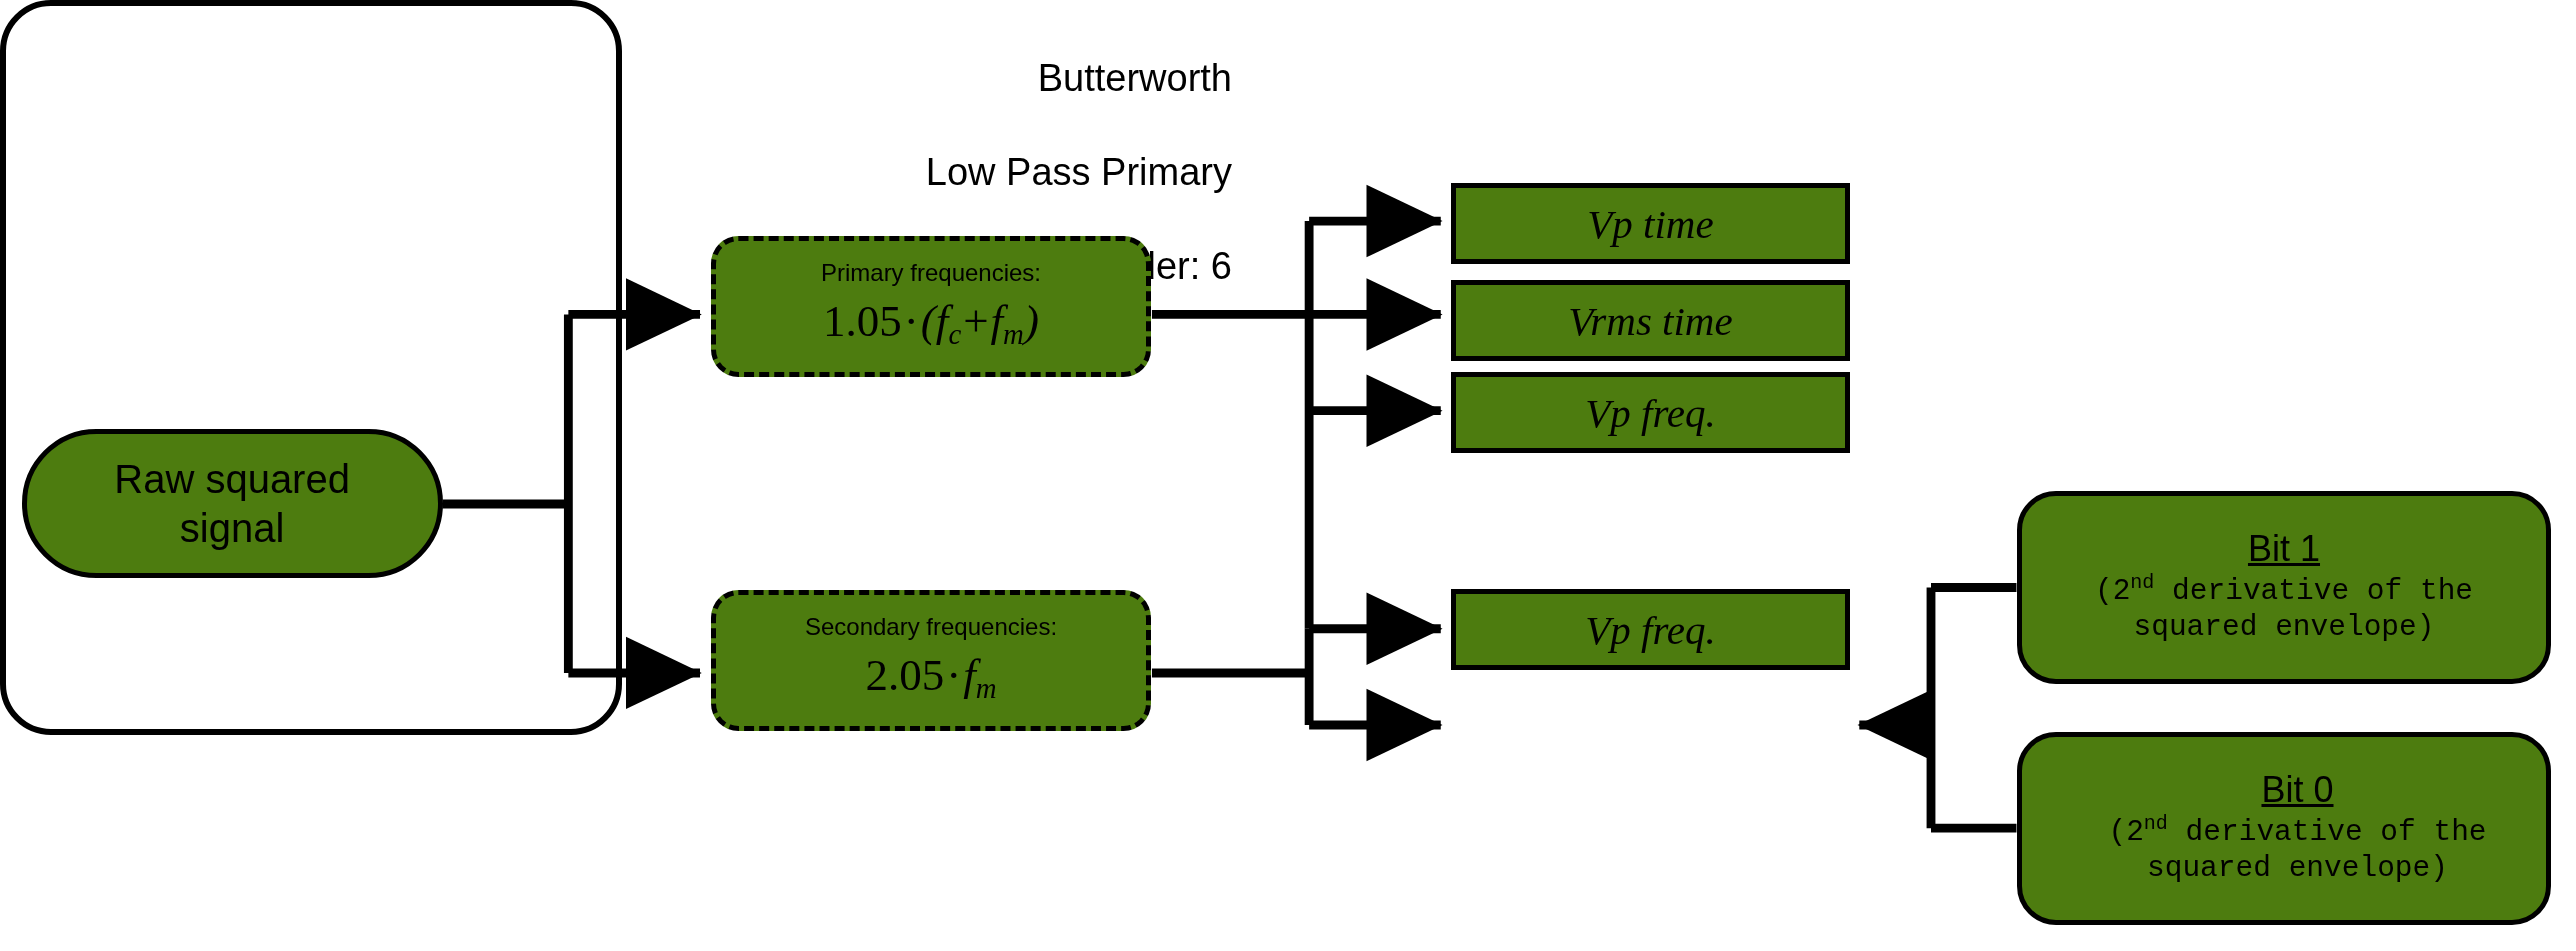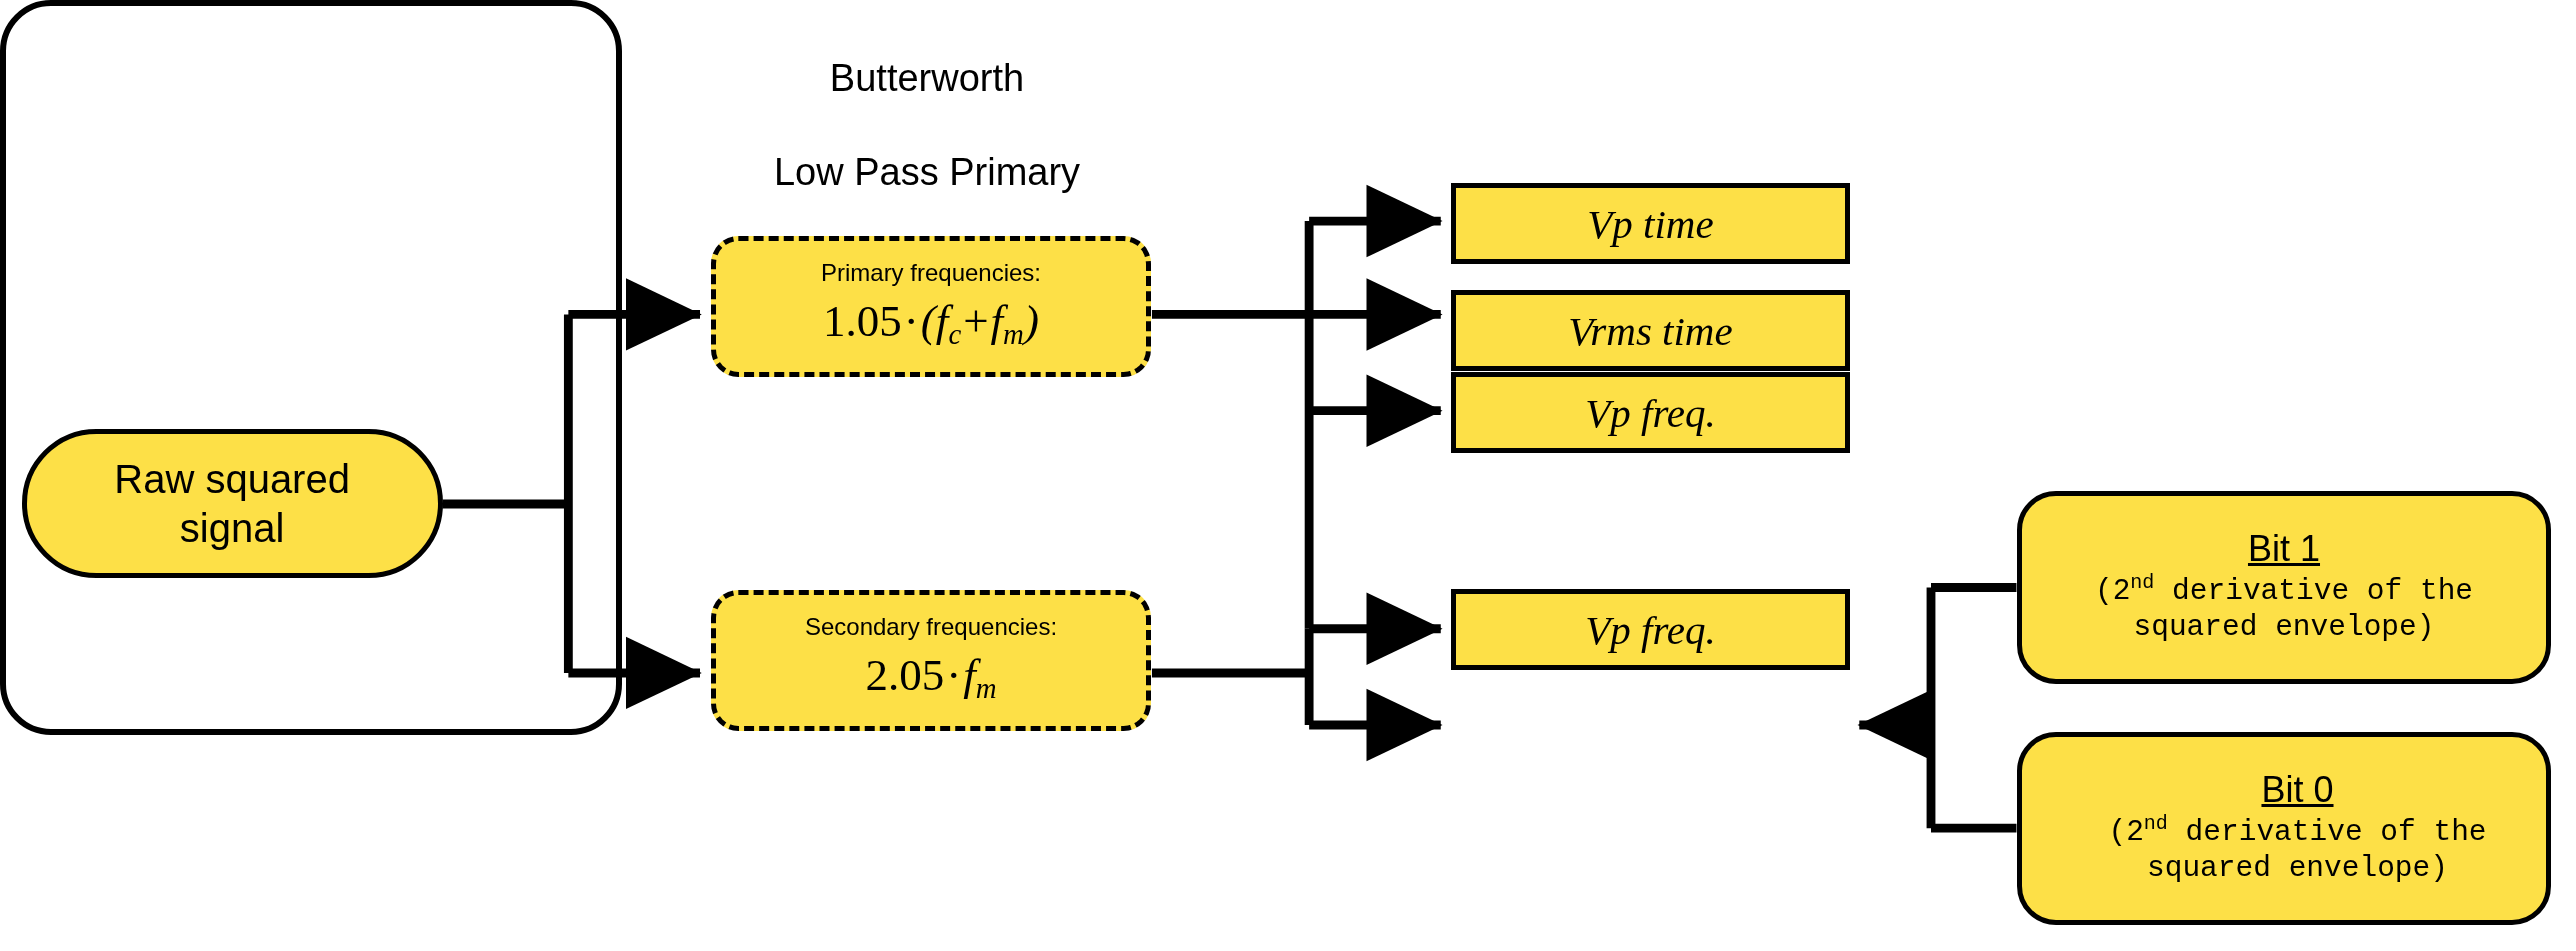--- a/index.html
+++ b/index.html
@@ -28,21 +28,21 @@
 
   
   .node {
     position: absolute;
     box-sizing: border-box;
     display: flex;
     flex-direction: column;
     align-items: center;
     justify-content: center;
     text-align: center;
-    background: #fde047;
+    background: #4d7c0f;
   }
   .ln { display: block; white-space: nowrap; }
 
   
   #raw-signal {
     left: 21.6px;
     top: 429px;
     width: 421px;
     height: 149px;
     border: 5.9px solid #000;
@@ -59,21 +59,21 @@
     height: 723px;
     border: 6.9px solid #000;
     border-radius: 51px;
     background: #ffffff;
   }
   #filter-caption {
     position: absolute;
     left: 622px;
     top: 7.9px;
     width: 610px;
-    text-align: center;
+    text-align: right;
     font-size: 38px;
     line-height: 1.24;
     white-space: pre-line;
   }
 
   
   .freq-box {
     border: 5.9px dashed #000;
     border-radius: 27.5px;
     padding: 3.9px 9.8px;
@@ -110,21 +110,21 @@
   .metric-box {
     left: 1451px;
     width: 399px;
     border: 5.9px solid #000;
     border-radius: 0;
     font-family: "Liberation Serif", serif;
     font-style: italic;
     font-size: 41px;
   }
   #metric-vp-time   { top: 183px; height: 81px; }
-  #metric-vrms-time { top: 290px; height: 81px; }
+  #metric-vrms-time { top: 280px; height: 81px; }
   #metric-vp-freq-1 { top: 372px; height: 81px; }
   #metric-vp-freq-2 { top: 589px; height: 81px; }
   #metric-vp-corr   { top: 686px; height: 81px; }
 
   
   .bit-box {
     left: 2017px;
     width: 534px;
     height: 193px;
     border: 5.9px solid #000;

